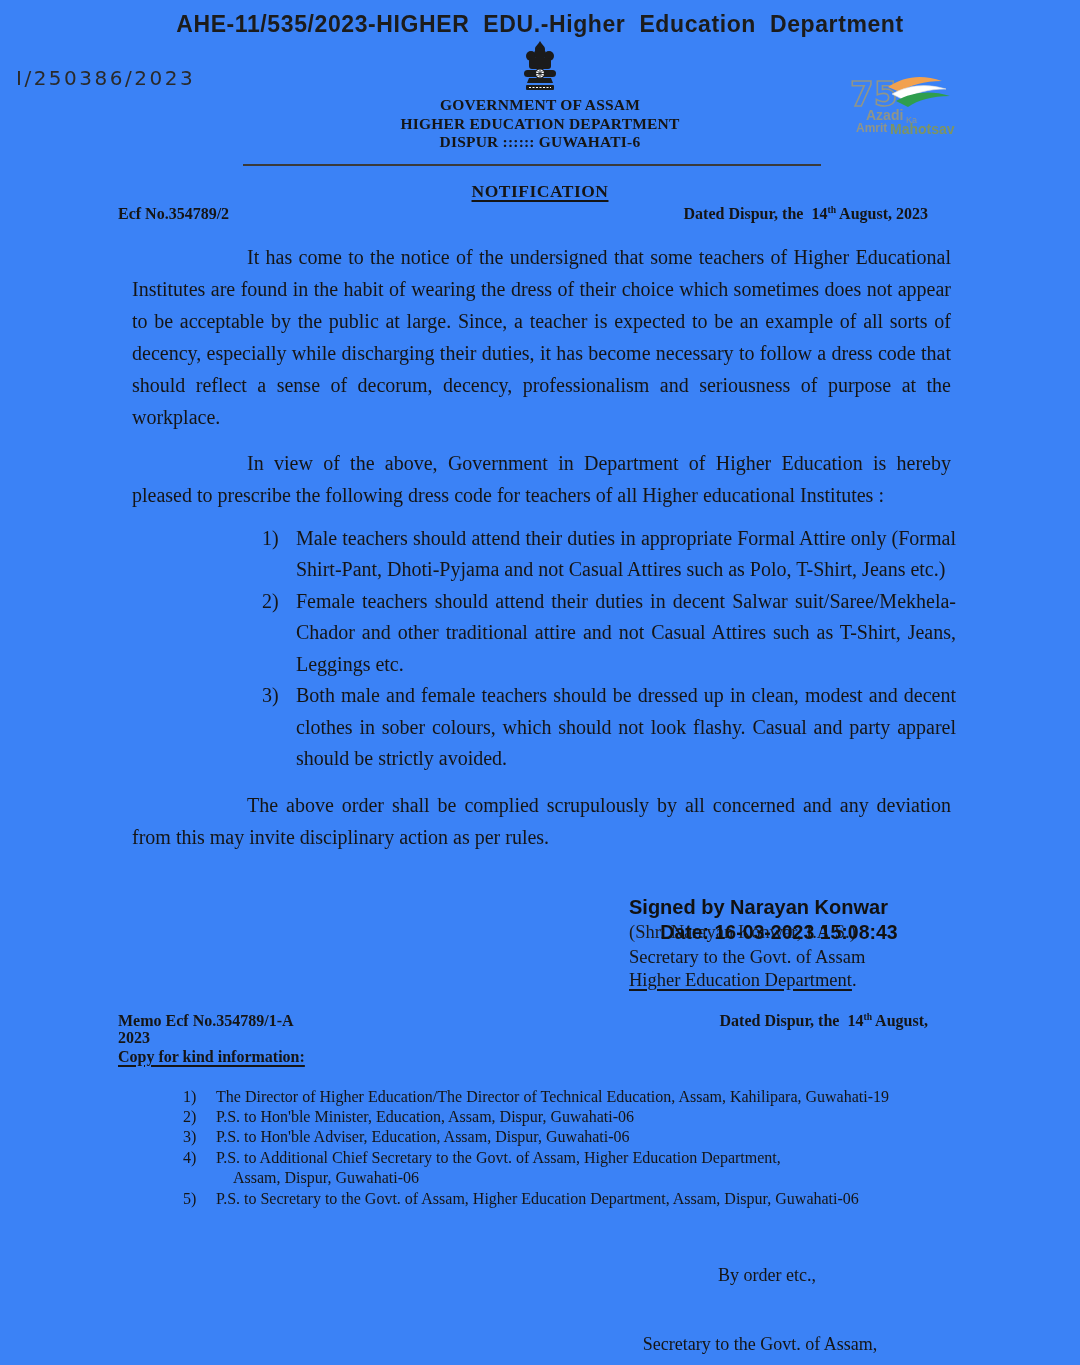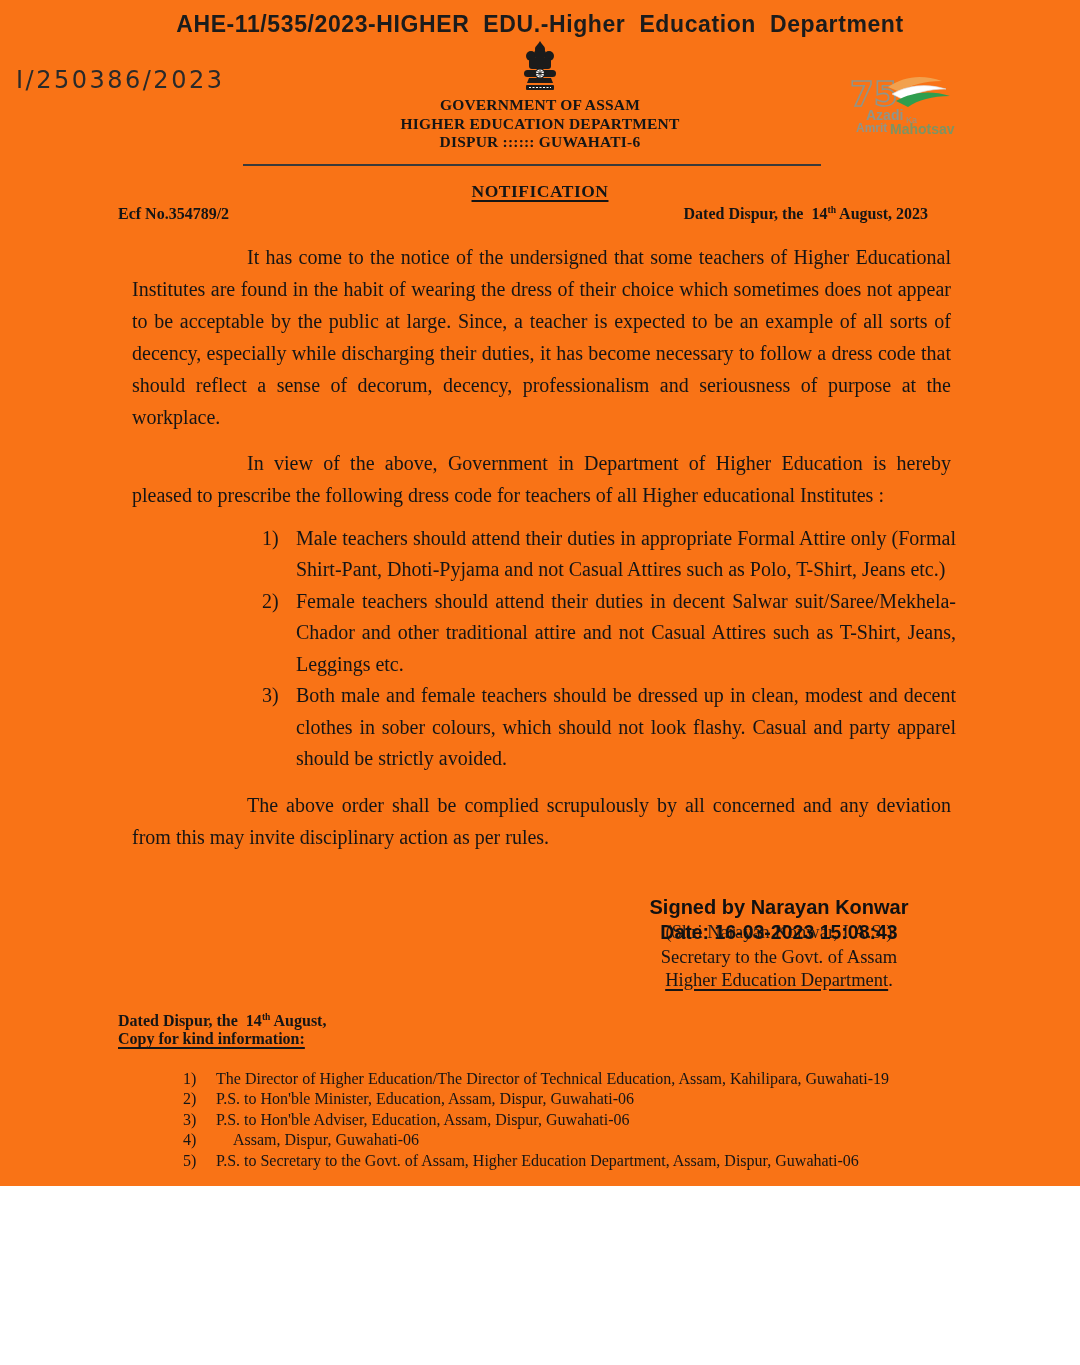--- a/index.html
+++ b/index.html
@@ -1,38 +1,38 @@
 <!DOCTYPE html>
 <html><head>
 <meta charset="utf-8">
 <style>
   html,body{margin:0;padding:0;background:#ffffff;}
   .page{
     position:relative;
-    width:1080px;height:1186px;
-    background:#f97316;
+    width:1080px;height:1365px;
+    background:#3b82f6;
     color:#151515;
     font-family:"Liberation Serif", serif;
     overflow:hidden;
   }
   
   .file-header{
     text-align:center;
     padding-top:11px;
     font-family:"Liberation Sans", sans-serif;
     font-weight:700;
     font-size:23px;
     letter-spacing:0.6px;
     word-spacing:7px;
     color:#1c1c1c;
   }
   .ref-number{
     position:absolute;left:16px;top:66px;
     font-family:"DejaVu Sans", sans-serif;
-    font-size:24px;
+    font-size:20px;
     letter-spacing:2.5px;
     color:#2a2a2a;
   }
   .emblem-wrap{width:40px;margin:3px auto 1px;}
   .center-head{
     text-align:center;
     font-weight:700;
     font-size:15.5px;
     line-height:18.5px;
     letter-spacing:0.2px;
@@ -74,21 +74,20 @@
   .par.p1{margin-top:18px;text-indent:115px;}
   .par.p2{margin-top:14px;text-indent:115px;}
   .par.p3{margin-top:14px;text-indent:115px;}
   .dress-list{margin:12px 124px 0 262px;}
   .dc-item{display:flex;font-size:20px;line-height:31.5px;}
   .dc-num{width:34px;flex:none;}
   .dc-text{flex:1;text-align:justify;}
   .sig-block{
     width:300px;
     margin:42px 151px 0 auto;
-    text-align:center;
   }
   .stamp-line1{
     font-family:"Liberation Sans", sans-serif;
     font-weight:700;font-size:20px;line-height:24px;
     color:#111;
   }
   .paren-wrap{position:relative;height:27px;font-size:18.5px;line-height:27px;}
   .paren{color:#1c1c1c;}
   .stamp-line2{
     position:absolute;left:50%;top:0;transform:translateX(-50%);
@@ -208,20 +207,24 @@
       <div class="stamp-line2">Date: 16-03-2023 15:08:43</div>
     </div>
     <div class="sig-line">Secretary to the Govt. of Assam</div>
     <div class="sig-line">
       <span class="ul">Higher Education Department</span><span>.</span>
     </div>
   </div>
 
   <div class="memo-row">
     <span>
+      <span>Memo Ecf No.354789/1-A</span><br>
+      <span>2023</span>
+    </span>
+    <span>
       <span class="pre">Dated Dispur, the  14</span><sup>th</sup><span class="pre"> August,</span>
     </span>
   </div>
 
   <div class="copy-heading">
     <span class="ul">Copy for kind information:</span>
   </div>
 
   <div class="copy-list">
     <div class="cp-item">
@@ -232,20 +235,21 @@
       <span class="cp-num">2)</span>
       <div class="cp-text">P.S. to Hon'ble Minister, Education, Assam, Dispur, Guwahati-06</div>
     </div>
     <div class="cp-item">
       <span class="cp-num">3)</span>
       <div class="cp-text">P.S. to Hon'ble Adviser, Education, Assam, Dispur, Guwahati-06</div>
     </div>
     <div class="cp-item">
       <span class="cp-num">4)</span>
       <div class="cp-text">
+        <span>P.S. to Additional Chief Secretary to the Govt. of Assam, Higher Education Department,</span>
         <span class="cp-line2">Assam, Dispur, Guwahati-06</span>
       </div>
     </div>
     <div class="cp-item">
       <span class="cp-num">5)</span>
       <div class="cp-text">P.S. to Secretary to the Govt. of Assam, Higher Education Department, Assam, Dispur, Guwahati-06</div>
     </div>
   </div>
 
   <div class="by-order">By order etc.,</div>

